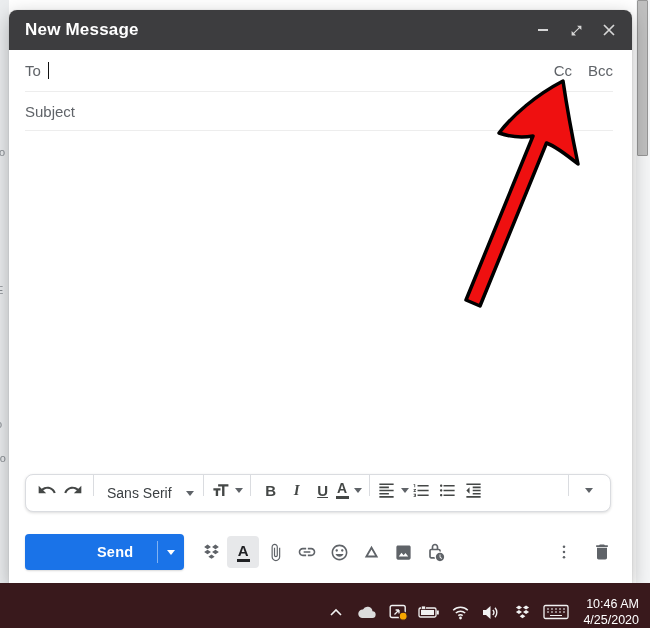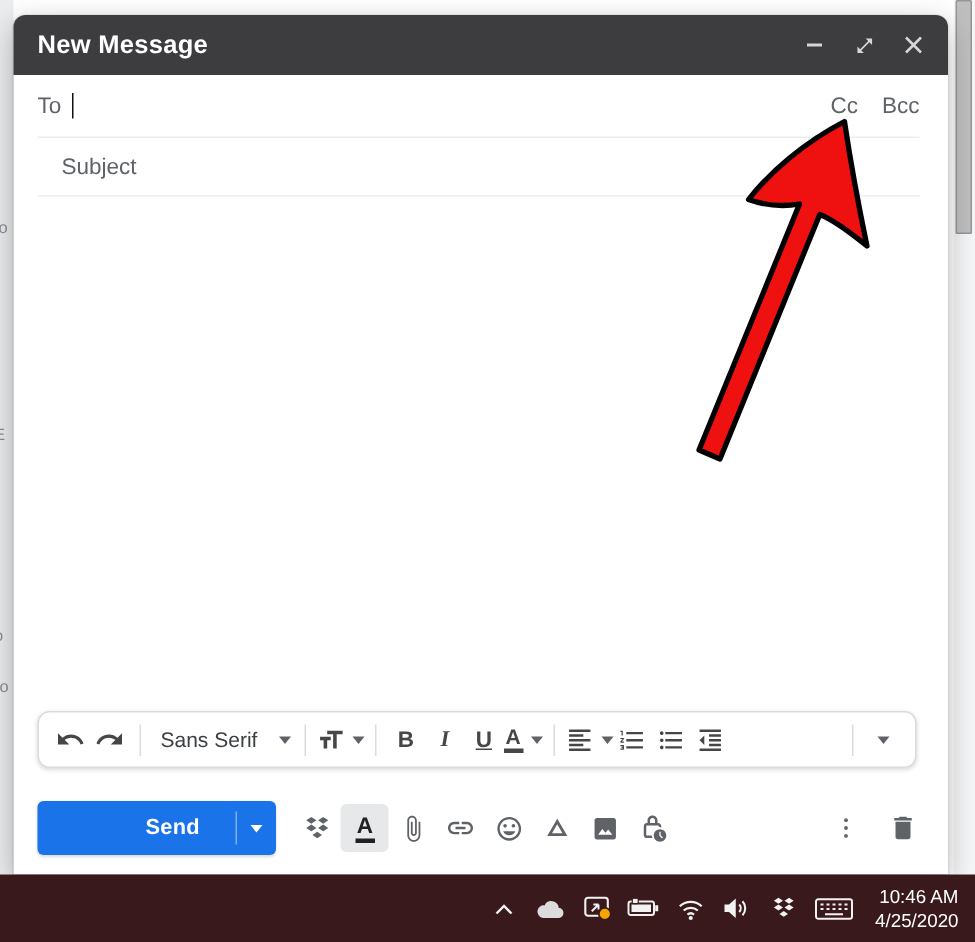--- a/index.html
+++ b/index.html
@@ -20,32 +20,32 @@
              display:flex; flex-direction:column; z-index:5; }
   .titlebar { height:40px; flex:0 0 40px; background:#3d3d3f; border-radius:8px 8px 0 0;
               display:flex; align-items:center; padding:0 16px; }
   .titlebar .title { color:#fff; font-size:17px; font-weight:bold; letter-spacing:.2px; }
   .win-controls { margin-left:auto; display:flex; align-items:center; gap:19px; }
   .win-btn { display:flex; align-items:center; justify-content:center; width:14px; height:14px; cursor:pointer; }
   .min-bar { width:10px; height:2px; background:#d6d6d6; }
 
   .row { display:flex; align-items:center; padding:0 19px 0 16px; color:#5f6368; font-size:15px; }
   .to-row { height:41px; flex:0 0 41px; }
-  .subject-row { height:38px; flex:0 0 38px;margin-left:16px; }
+  .subject-row { height:38px; flex:0 0 38px; }
   .divider { height:1px; background:#ededed; margin:0 19px 0 16px; flex:0 0 1px; }
   .cursor { width:1px; height:17px; background:#111; margin-left:7px; animation:blink 1.1s step-end infinite; }
   @keyframes blink { 50% { opacity:0; } }
   .ccbcc { margin-left:auto; display:flex; gap:16px; }
   .ccbcc span { cursor:pointer; }
   .body-area { flex:1 1 auto; }
 
   
   .fmt-bar { position:absolute; left:16px; bottom:71px; width:586px; height:38px; background:#fff;
              border:1px solid #dadce0; border-radius:8px; box-shadow:0 1px 3px rgba(0,0,0,.14);
-             display:flex; align-items:center; padding:0 8px; }
+             display:flex; padding:0 8px; }
   .fmt-btn { display:flex; align-items:center; justify-content:center; height:30px; min-width:26px;
              color:#444746; fill:#444746; cursor:pointer; border-radius:4px; }
   .fmt-sep { width:1px; height:21px; background:#dadce0; margin:0 7px; }
   .caret { width:0; height:0; border-left:4px solid transparent; border-right:4px solid transparent;
            border-top:5px solid #5f6368; margin-left:5px; }
   .font-name { font-size:14px; color:#3c4043; padding:0 2px 0 6px; cursor:pointer; display:flex; align-items:center; }
   .fmt-letter { font-size:15px; font-weight:bold; color:#444746; width:24px; text-align:center; cursor:pointer; }
   .fmt-italic { font-style:italic; font-family:"Liberation Serif",serif; }
   .fmt-underline { text-decoration:underline; }
   .color-a { display:flex; flex-direction:column; align-items:center; line-height:1; cursor:pointer; }
@@ -67,21 +67,21 @@
   .fmt-a2 { display:flex; flex-direction:column; align-items:center; line-height:1; }
   .fmt-a2 .a { font-size:15px; font-weight:bold; color:#202124; }
   .fmt-a2 .bar { width:13px; height:2.5px; background:#202124; margin-top:1.5px; }
   .right-actions { margin-left:auto; display:flex; align-items:center; gap:6px; }
 
   
   .arrow-overlay { position:absolute; inset:0; z-index:40; pointer-events:none; }
 
   
   .taskbar { position:absolute; left:0; bottom:0; width:650px; height:45px; background:#39191c;
-             display:flex; align-items:center; z-index:10; }
+             display:flex; align-items:flex-end; z-index:10; }
   .tray { margin-left:auto; display:flex; align-items:center; gap:9px; padding-right:5px; }
   .tray-btn { display:flex; align-items:center; justify-content:center; width:22px; height:30px;
               fill:#f2f2f2; color:#f2f2f2; cursor:pointer; }
   .clock { text-align:right; color:#fff; font-size:12.5px; line-height:16px; padding:0 6px 0 4px; cursor:pointer; min-width:66px; }
 </style>
 </head>
 <body>
 
 <div class="bg-strip">
   <span style="top:146px">to</span>

